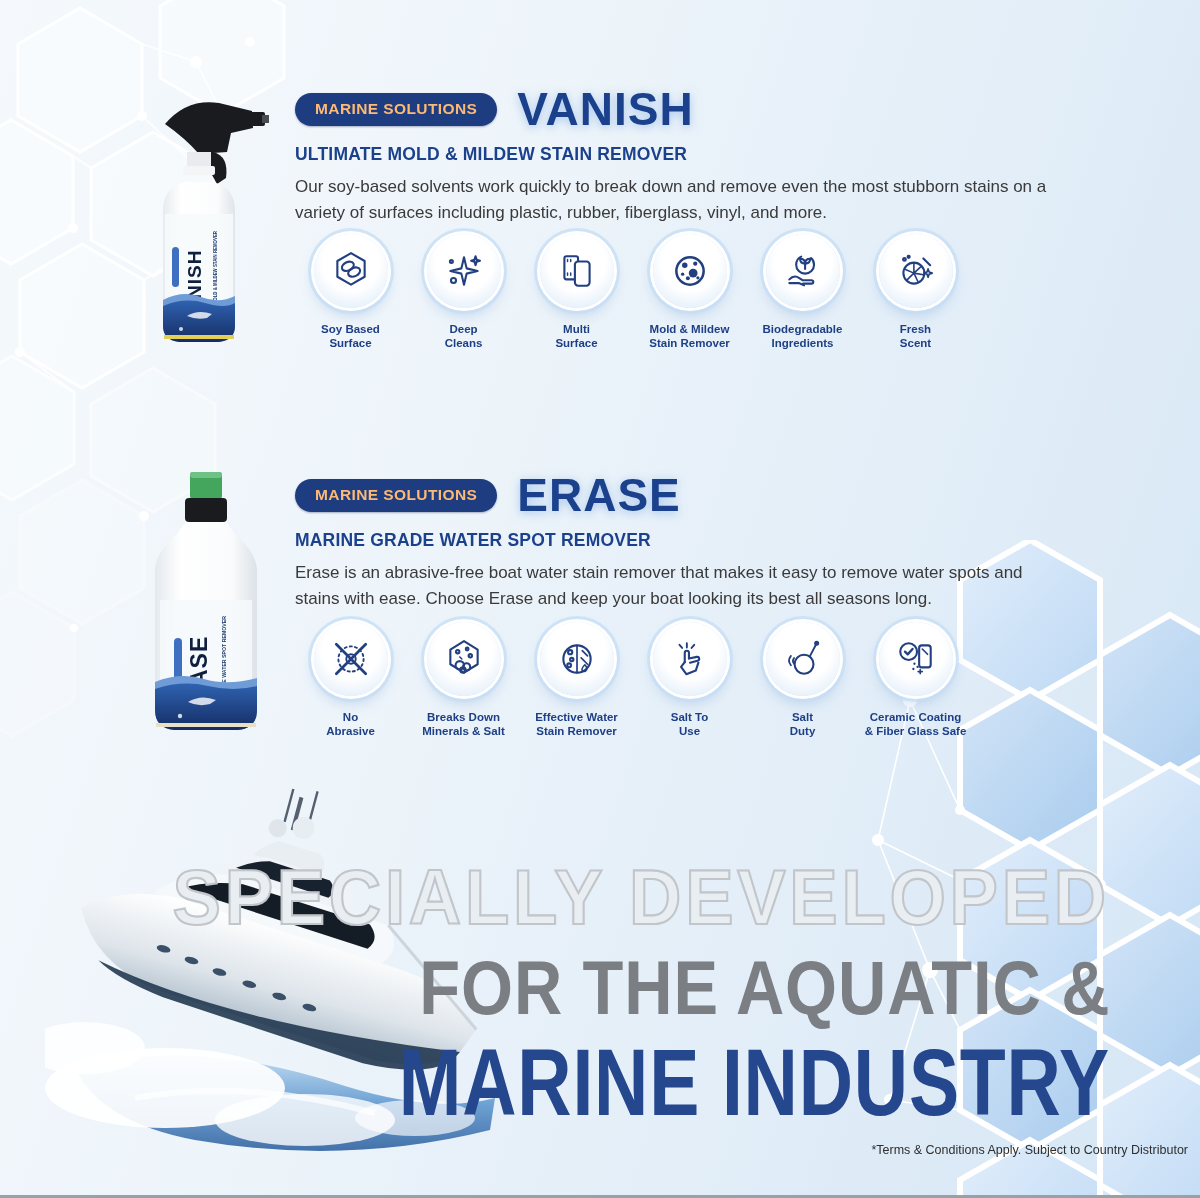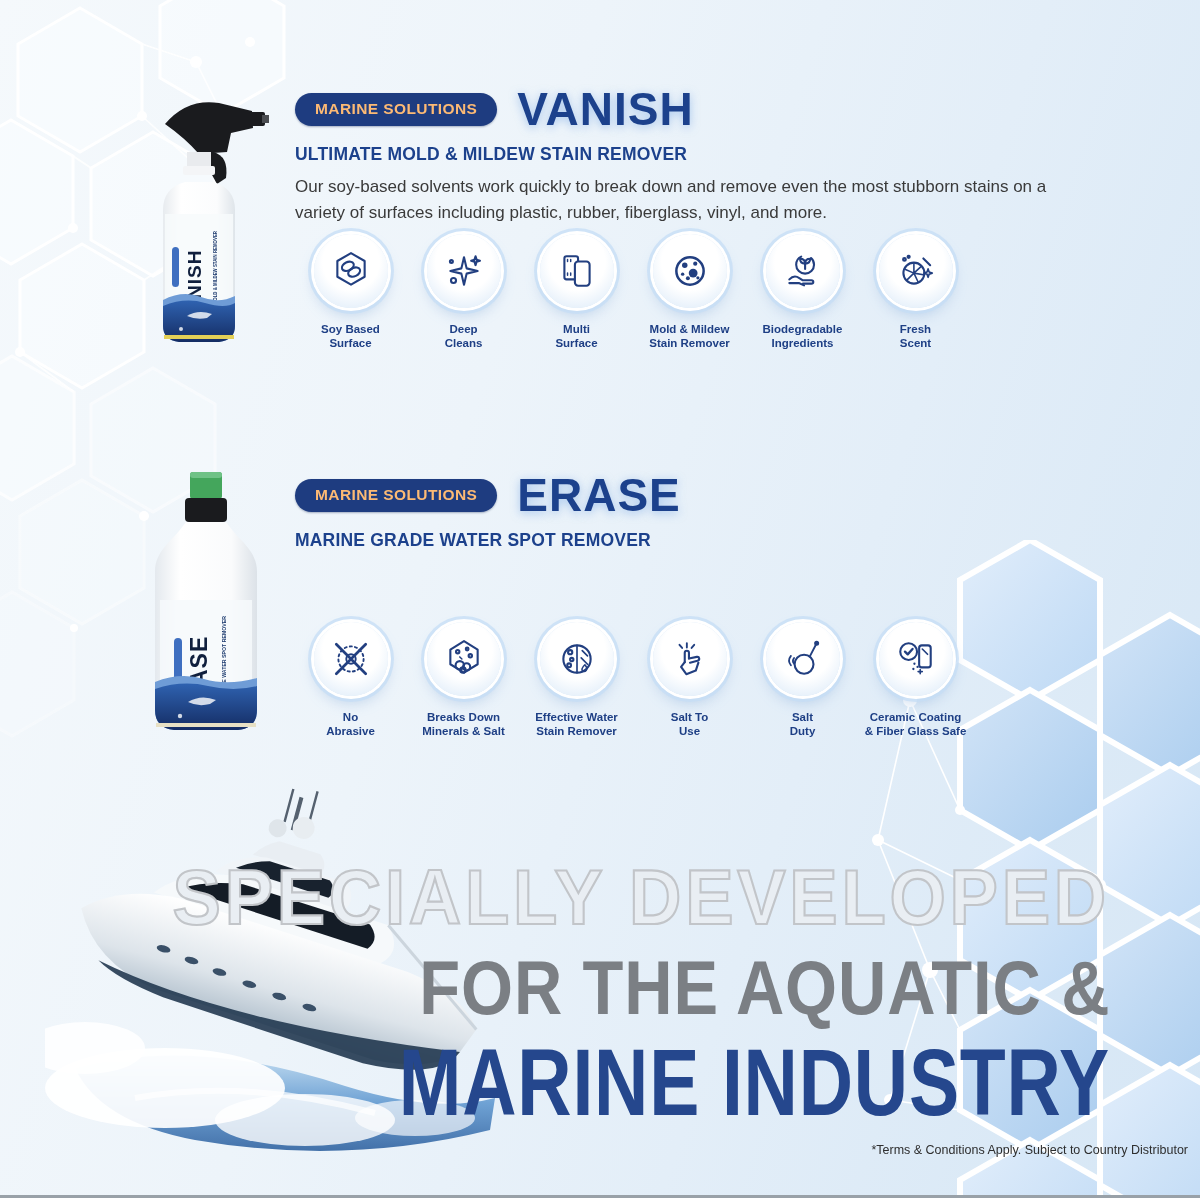--- a/index.html
+++ b/index.html
@@ -291,20 +291,21 @@
     <circle cx="28" cy="246" r="2.2" fill="rgba(255,255,255,.8)"></circle>
     <rect x="4" y="253" width="100" height="4" fill="#e7e0c4"></rect>
   </svg>
 
   <section class="content" style="top:472px">
     <div class="title-row">
       <span class="badge">MARINE SOLUTIONS</span>
       <h1 class="product-title">ERASE</h1>
     </div>
     <h2 class="tagline">MARINE GRADE WATER SPOT REMOVER</h2>
+    <p class="desc">Erase is an abrasive-free boat water stain remover that makes it easy to remove water spots and stains with ease. Choose Erase and keep your boat looking its best all seasons long.</p>
   </section>
 
   <div class="features" style="top:622px">
     <div class="feature">
       <div class="feature-circle">
         <svg class="icon" width="42" height="42" viewBox="0 0 40 40">
           <circle cx="20" cy="20" r="12" stroke-dasharray="2 3" stroke-width="1.8"></circle>
           <circle cx="20" cy="20" r="4.5" stroke-width="1.8"></circle>
           <path d="M6 6 34 34 M34 6 6 34" stroke-width="2.6"></path>
         </svg>

